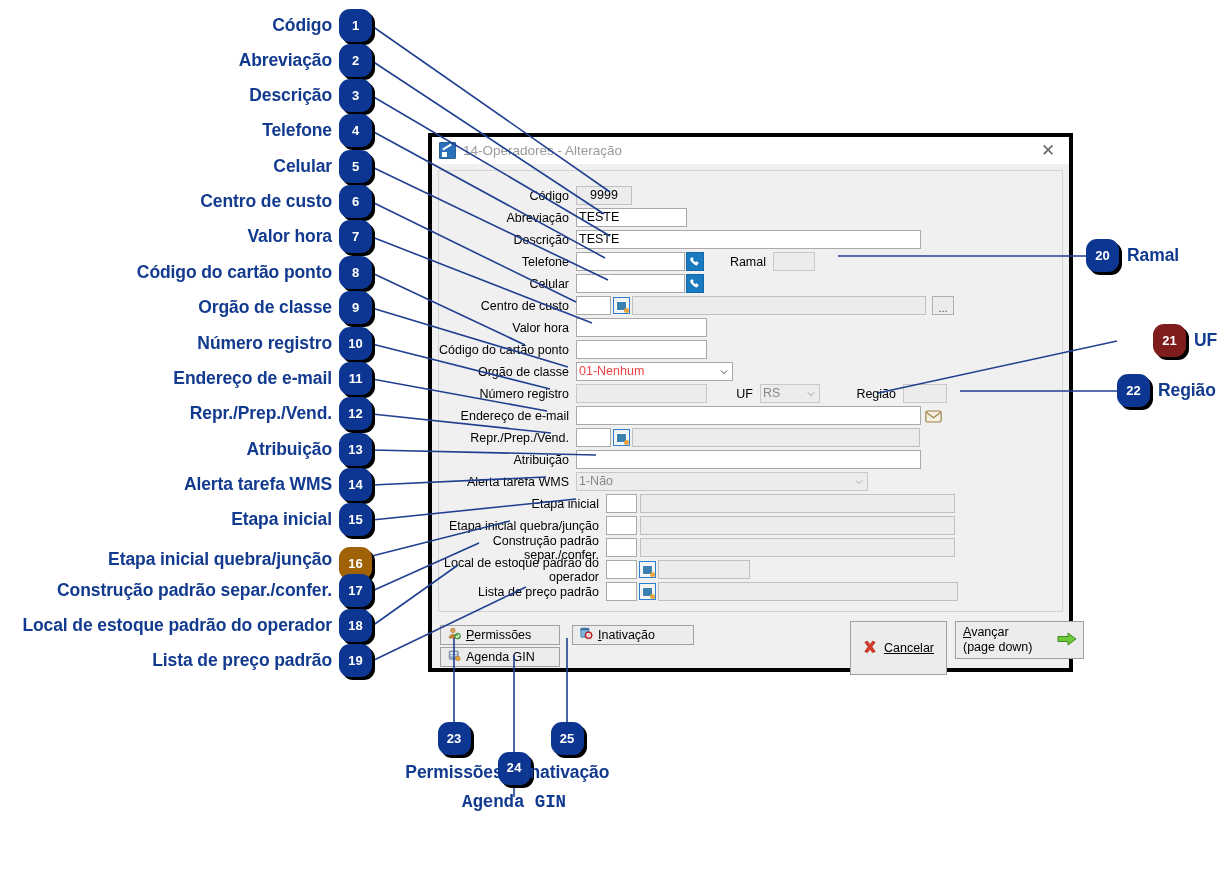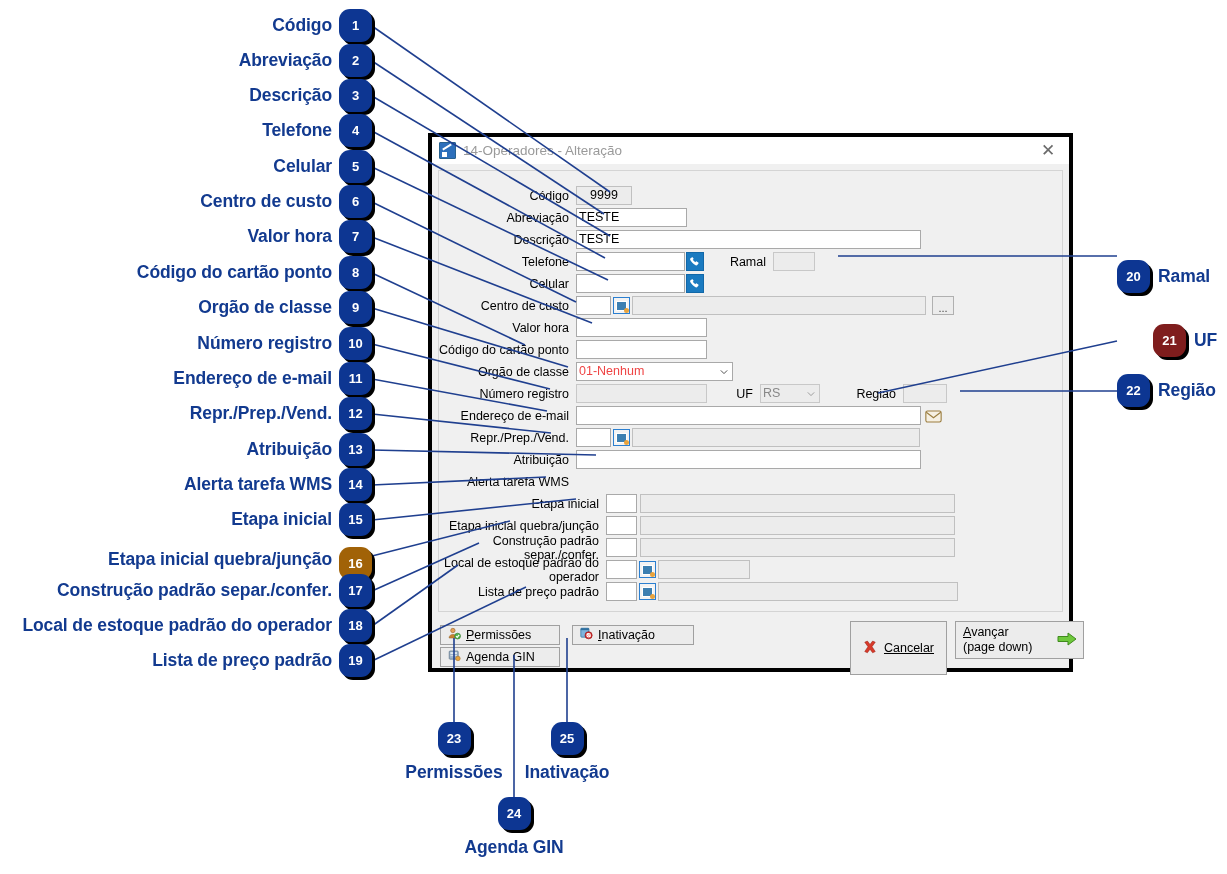--- a/index.html
+++ b/index.html
@@ -298,20 +298,26 @@
         <div class="fld gray" style="width:288px;"></div>
       </div>
 
       <div class="row" style="left:0;top:279px;width:625px;">
         <div class="lbl">Atribuição</div>
         <div class="fld" style="width:345px;"></div>
       </div>
 
       <div class="row" style="left:0;top:301px;width:625px;">
         <div class="lbl">Alerta tarefa WMS</div>
+        <div class="sel ro" style="width:292px;">
+          <span>1-Não</span>
+          <svg class="chev" viewBox="0 0 10 10">
+            <path d="M1 3 L5 7 L9 3" stroke="#a8a8a8" stroke-width="1.2" fill="none"></path>
+          </svg>
+        </div>
       </div>
 
       <div class="row" style="left:0;top:323px;width:625px;">
         <div class="lbl" style="width:160px;">Etapa inicial</div>
         <div class="fld" style="width:31px;"></div>
         <div class="fld gray" style="width:315px;margin-left:3px;"></div>
       </div>
 
       <div class="row" style="left:0;top:345px;width:625px;">
         <div class="lbl" style="width:160px;">Etapa inicial quebra/junção</div>
@@ -477,38 +483,38 @@
     </div>
   <div class="callout left" style="right:855px;top:609px;">
       <span class="ctext" style="color: rgb(18, 58, 143);">Local de estoque padrão do operador</span>
       <span class="badge" style="background: rgb(13, 54, 146);">18</span>
     </div>
   <div class="callout left" style="right:855px;top:644px;">
       <span class="ctext" style="color: rgb(18, 58, 143);">Lista de preço padrão</span>
       <span class="badge" style="background: rgb(13, 54, 146);">19</span>
     </div>
 
-  <div class="callout right" style="left:1117px;top:239px;margin-top:21px;">
+  <div class="callout right" style="left:1086px;top:239px;">
       <span class="badge" style="background: rgb(13, 54, 146);">20</span>
       <span class="ctext" style="color: rgb(18, 58, 143);">Ramal</span>
     </div>
   <div class="callout right" style="left:1117px;top:324px;">
       <span class="badge" style="background: #7f1d1d; margin-left: 36px;">21</span>
       <span class="ctext" style="color: rgb(18, 58, 143);">UF</span>
     </div>
   <div class="callout right" style="left:1117px;top:374px;">
       <span class="badge" style="background: rgb(13, 54, 146);">22</span>
       <span class="ctext" style="color: rgb(18, 58, 143);">Região</span>
     </div>
 
   <div class="callout below" style="left:381px;top:722px;width:146px;">
       <span class="badge" style="background: rgb(13, 54, 146);">23</span>
       <span class="ctext" style="color: rgb(18, 58, 143);">Permissões</span>
     </div>
-  <div class="callout below" style="left:441px;top:797px;width:146px;">
+  <div class="callout below" style="left:441px;top:752px;width:146px;font-family:Liberation Mono, monospace;">
       <span class="badge" style="background: rgb(13, 54, 146);">24</span>
       <span class="ctext" style="color: rgb(18, 58, 143);">Agenda GIN</span>
     </div>
   <div class="callout below" style="left:494px;top:722px;width:146px;">
       <span class="badge" style="background: rgb(13, 54, 146);">25</span>
       <span class="ctext" style="color: rgb(18, 58, 143);">Inativação</span>
     </div>
 
 </div>
 

